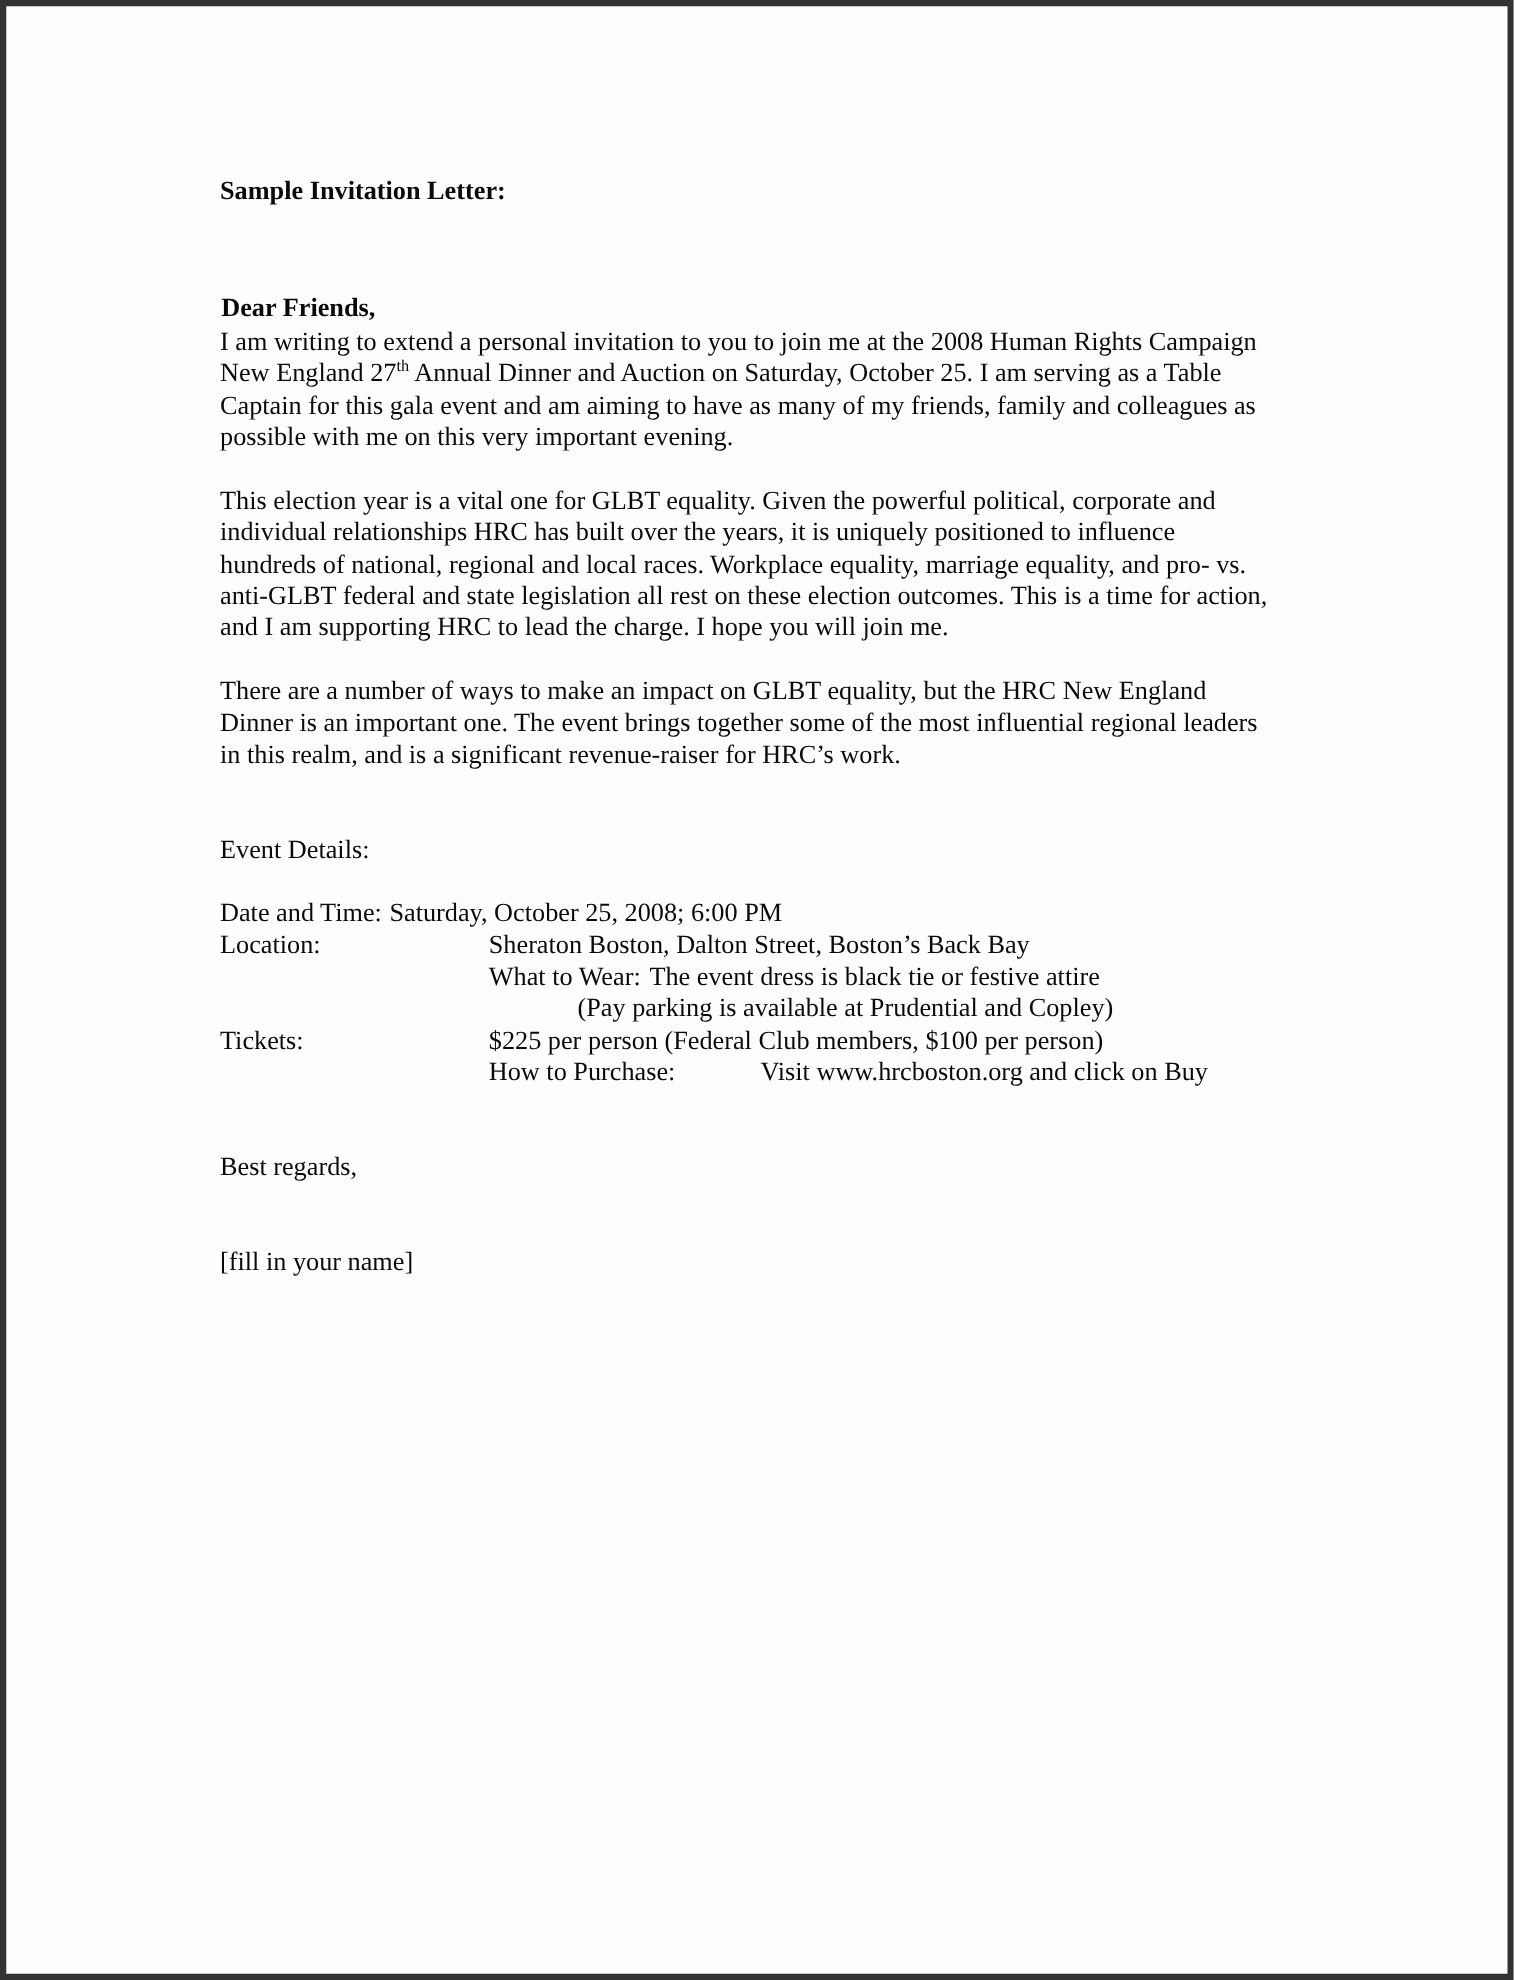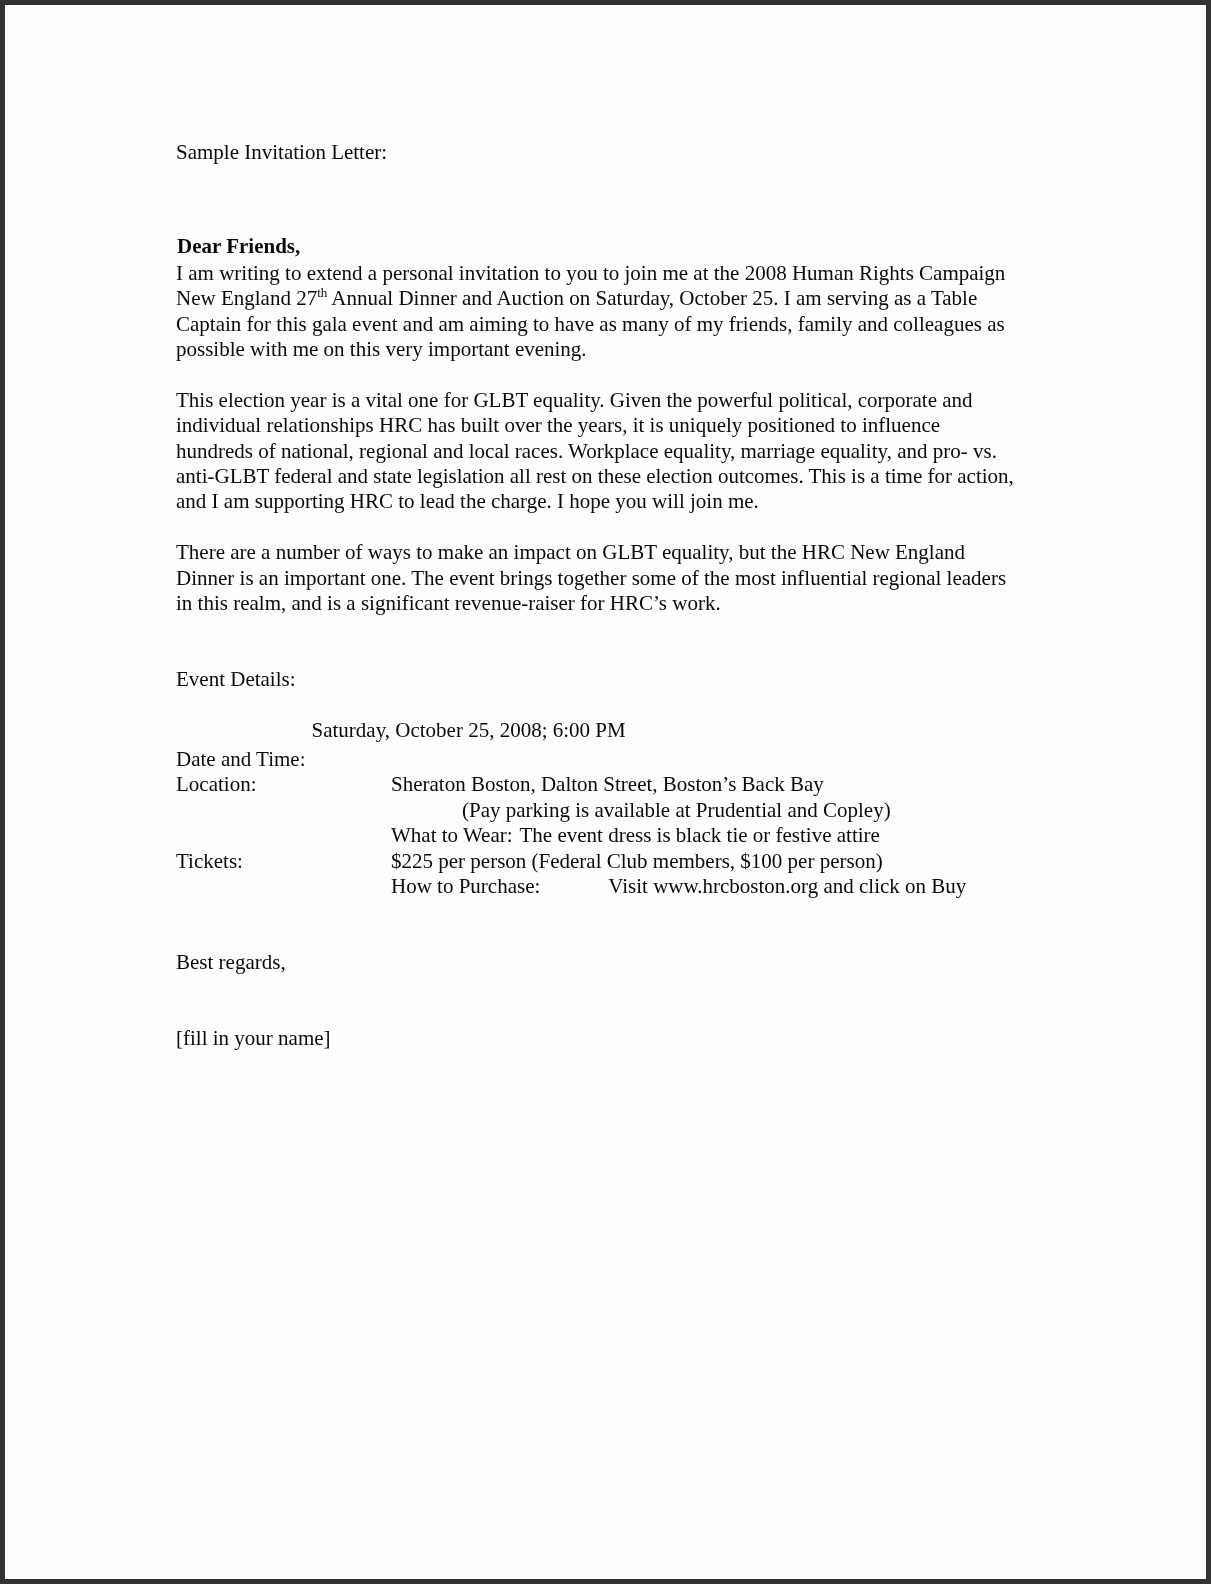--- a/index.html
+++ b/index.html
@@ -25,21 +25,21 @@
     left: 171px;
     top: 135px;
     width: 845px;
     font-family: "Liberation Serif", "DejaVu Serif", serif;
     font-size: 21px;
     line-height: 25.4px;
     color: #0a0a0a;
     text-align: left;
   }
   .heading {
-    font-weight: normal;
+    font-weight: bold;
     margin: 0;
   }
   .salutation {
     font-weight: bold;
     margin: 1px;
   }
   .gap-lg { height: 68px; }
   .gap-md { height: 25.4px; }
   .gap-xl { height: 50.8px; }
   p.para {
@@ -67,21 +67,20 @@
     width: 215px;
     vertical-align: top;
   }
   .drow .d-value {
     display: inline-block;
     vertical-align: top;
   }
   .drow.inline-label .d-label {
     width: auto;
     padding-right: 6px;
-    margin-top: 29px;
   }
   .indent-paren {
     display: inline-block;
     width: 286px;
   }
   .indent-val {
     display: inline-block;
     width: 215px;
   }
   .purchase-gap {
@@ -129,25 +128,25 @@
 
       <div class="drow inline-label">
         <span class="d-label">Date and Time:</span><span class="d-value">Saturday, October 25, 2008; 6:00 PM</span>
       </div>
 
       <div class="drow">
         <span class="d-label">Location:</span><span class="d-value">Sheraton Boston, Dalton Street, Boston’s Back Bay</span>
       </div>
 
       <div class="drow">
-        <span class="indent-paren"></span><span class="d-value">(Pay parking is available at Prudential and Copley)</span>
+        <span class="indent-val"></span><span>What to Wear:</span><span class="wear-gap"> &nbsp;</span><span>The event dress is black tie or festive attire</span>
       </div>
 
       <div class="drow">
-        <span class="indent-val"></span><span>What to Wear:</span><span class="wear-gap"> &nbsp;</span><span>The event dress is black tie or festive attire</span>
+        <span class="indent-paren"></span><span class="d-value">(Pay parking is available at Prudential and Copley)</span>
       </div>
 
       <div class="drow">
         <span class="d-label">Tickets:</span><span class="d-value">$225 per person (Federal Club members, $100 per person)</span>
       </div>
 
       <div class="drow">
         <span class="indent-val"></span><span>How to Purchase:</span><span class="purchase-gap"></span><span>Visit www.hrcboston.org and click on Buy</span>
       </div>
 

